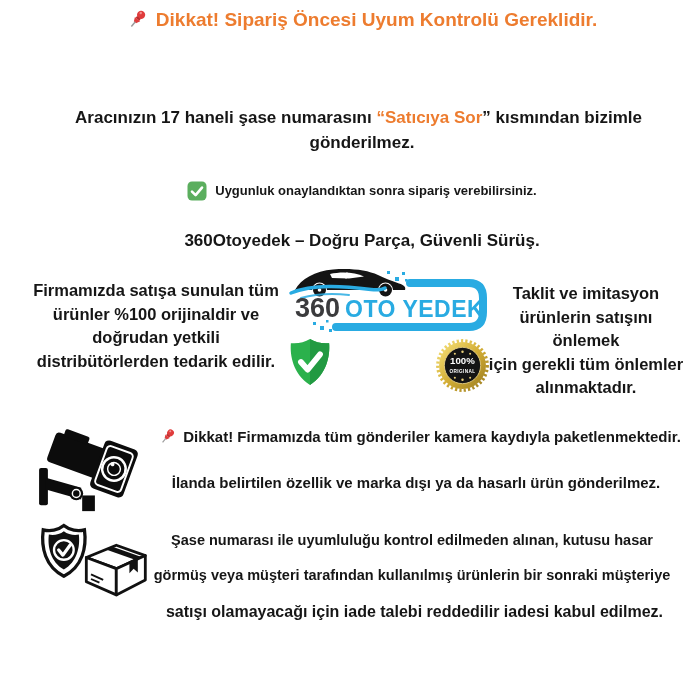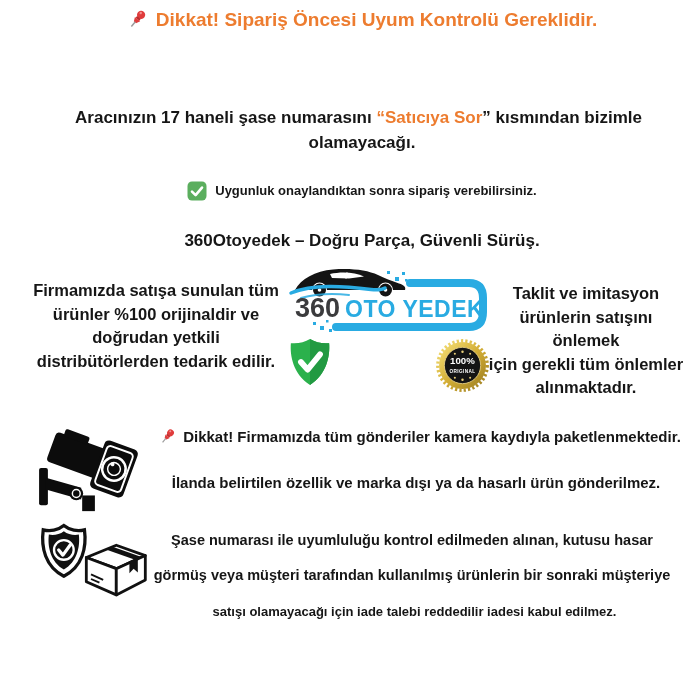--- a/index.html
+++ b/index.html
@@ -21,21 +21,21 @@
   .col-right{top:282px;left:460px;right:12px;font-size:16.5px;line-height:23.5px;}
   .logo-box{left:259px;top:266px;width:207px;height:70px;}
   .shield-box-pos{left:264px;top:337px;width:44px;height:50px;}
   .badge-pos{left:412px;top:339px;width:53px;height:53px;}
   .camera-pos{left:12px;top:423px;width:108px;height:94px;}
   .ship1{top:426px;left:118px;right:2px;gap:6px;font-size:15px;line-height:22px;}
   .ship2{top:472px;left:108px;right:0;font-size:15px;line-height:22px;}
   .ret-icon-pos{left:8px;top:521px;width:118px;height:86px;}
   .ret1{top:529px;left:100px;right:0;font-size:14.5px;line-height:22px;}
   .ret2{top:564px;left:100px;right:0;font-size:14.5px;line-height:22px;}
-  .ret3{top:601px;left:105px;right:0;font-size:13px;line-height:22px;text-align:center;}
+  .ret3{top:601px;left:105px;right:0;font-size:16px;line-height:22px;text-align:center;}
   .pin-svg{width:22px;height:22px;flex:0 0 auto;}
   .pin-sm{width:18px;height:18px;flex:0 0 auto;}
   .chk-svg{width:20px;height:20px;flex:0 0 auto;}
   svg{display:block;}
   .logo-num{font-family:"Liberation Sans",sans-serif;font-weight:700;font-size:27px;fill:#3b3b3d;}
   .logo-name{font-family:"Liberation Sans",sans-serif;font-weight:700;font-size:23px;fill:#29ABE2;letter-spacing:0.5px;}
   .badge-pct{font-family:"Liberation Sans",sans-serif;font-weight:700;font-size:9.5px;fill:#fff;}
   .badge-org{font-family:"Liberation Sans",sans-serif;font-weight:700;font-size:4.6px;fill:#fff;letter-spacing:0.4px;}
 </style>
 </head>
@@ -50,21 +50,21 @@
         <circle cx="13.8" cy="5.2" r="1.8" fill="#F29090"></circle>
         <rect x="12.6" y="12" width="6.8" height="3" fill="#B92D2D"></rect>
         <path d="M11 15 L21 15 L18 21 L14 21 Z" fill="#E03C3C"></path>
         <rect x="14.9" y="20" width="2.2" height="9" fill="#9c9c9c"></rect>
       </g>
     </svg>
     <span>Dikkat! Sipariş Öncesi Uyum Kontrolü Gereklidir.</span>
   </div>
 
   <div class="abs ctr intro2"><span>Aracınızın 17 haneli şase numarasını </span><span class="hl">“Satıcıya Sor</span><span>” kısmından bizimle</span></div>
-  <div class="abs ctr intro3">olamayacağı.</div>
+  <div class="abs ctr intro3">gönderilmez.</div>
 
   <div class="abs row approval">
     <svg class="chk-svg" viewBox="0 0 20 20">
       <rect x="0.5" y="0.5" width="19" height="19" rx="4.5" fill="#5BAE5E"></rect>
       <path d="M5 10.6 L8.6 14.2 L15 6.6" fill="none" stroke="#fff" stroke-width="2.6" stroke-linecap="round" stroke-linejoin="round"></path>
     </svg>
     <span>Uygunluk onaylandıktan sonra sipariş verebilirsiniz.</span>
   </div>
 
   <div class="abs ctr slogan">360Otoyedek – Doğru Parça, Güvenli Sürüş.</div>

